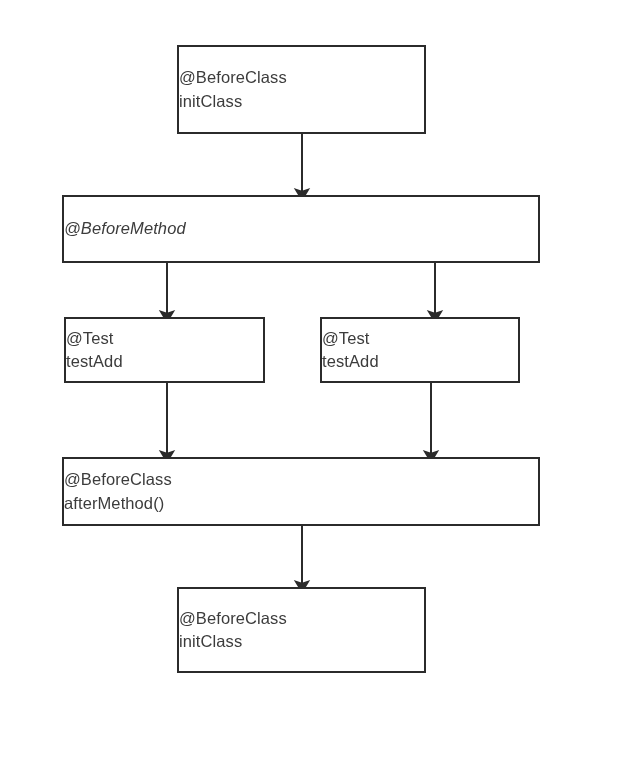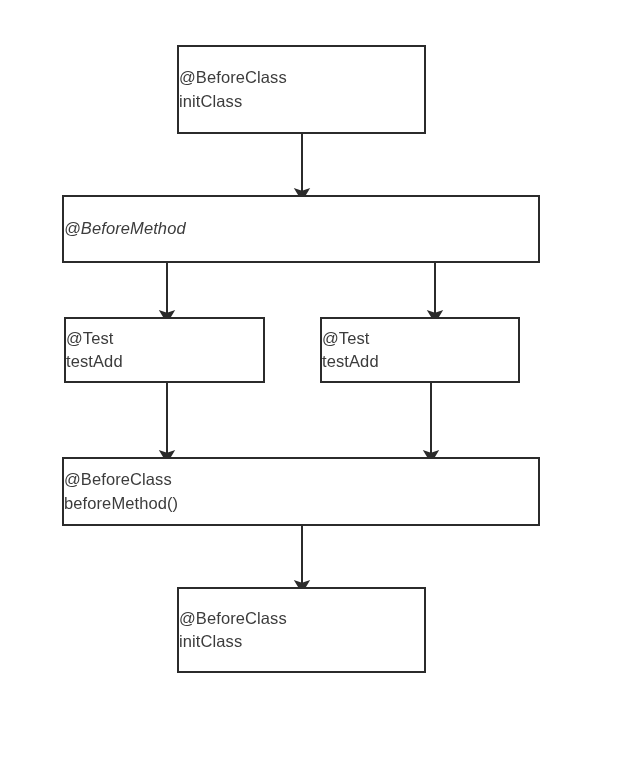--- a/index.html
+++ b/index.html
@@ -78,21 +78,21 @@
     <span class="line2">testAdd</span>
   </div>
 
   <div class="node" style="left: 320px; top: 317px; width: 200px; height: 66px; border-color: rgb(43, 43, 43); color: rgb(60, 60, 60);">
     <span class="line1">@Test</span>
     <span class="line2">testAdd</span>
   </div>
 
   <div class="node" style="left: 62px; top: 457px; width: 478px; height: 69px; border-color: rgb(43, 43, 43); color: rgb(60, 60, 60);">
     <span class="line1">@BeforeClass</span>
-    <span class="line2">beforeMethod()</span>
+    <span class="line2">afterMethod()</span>
   </div>
 
   <div class="node" style="left: 177px; top: 587px; width: 249px; height: 86px; border-color: rgb(43, 43, 43); color: rgb(60, 60, 60);">
     <span class="line1">@BeforeClass</span>
     <span class="line2">initClass</span>
   </div>
 
 </div>
 
 </body></html>

